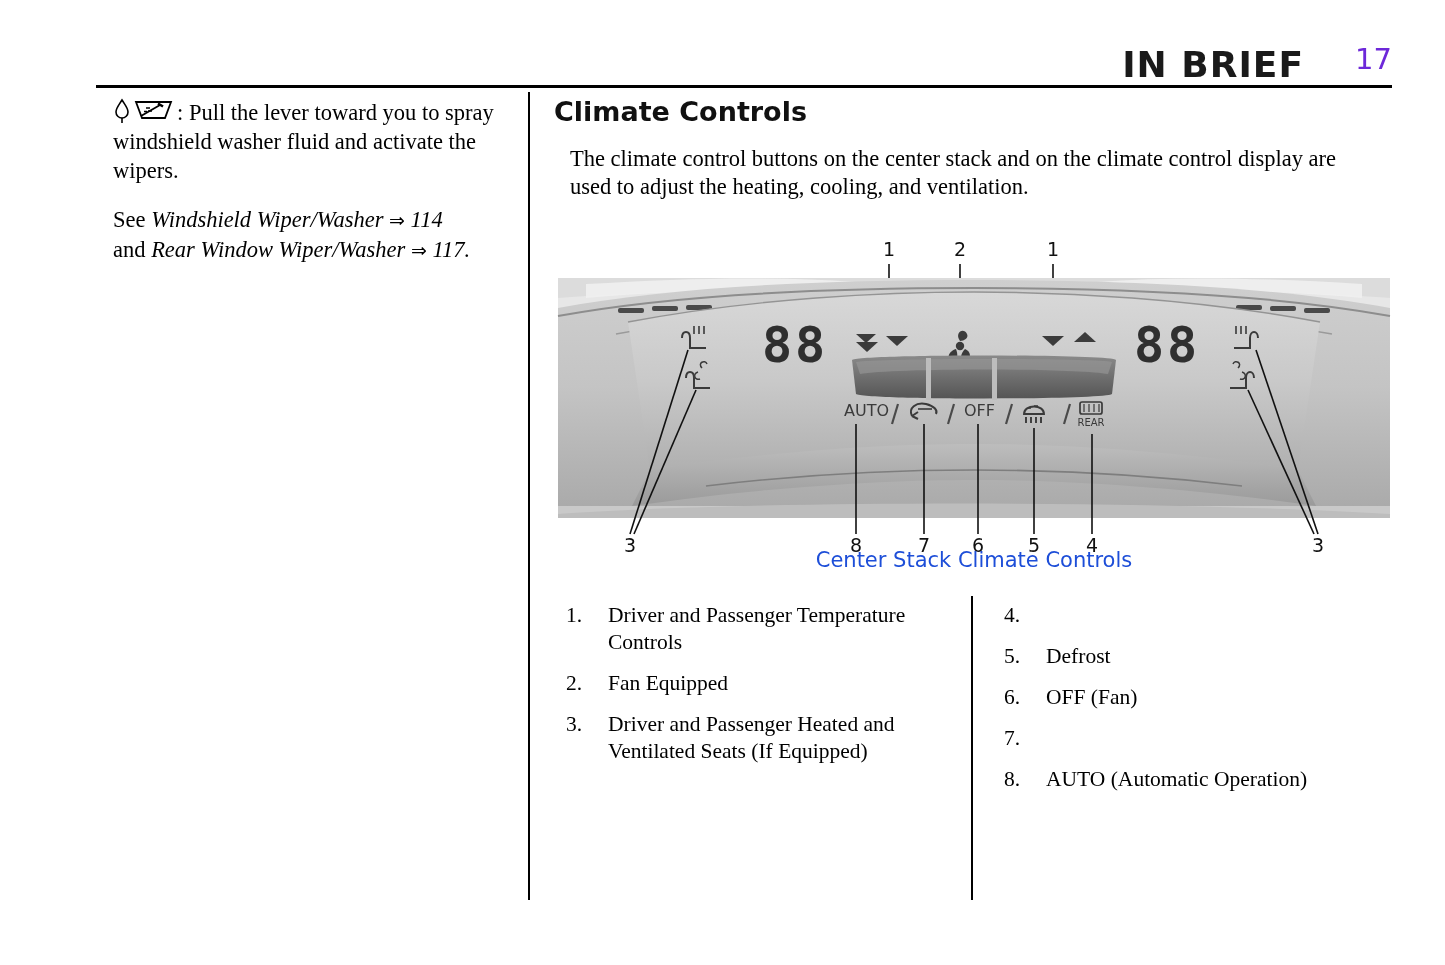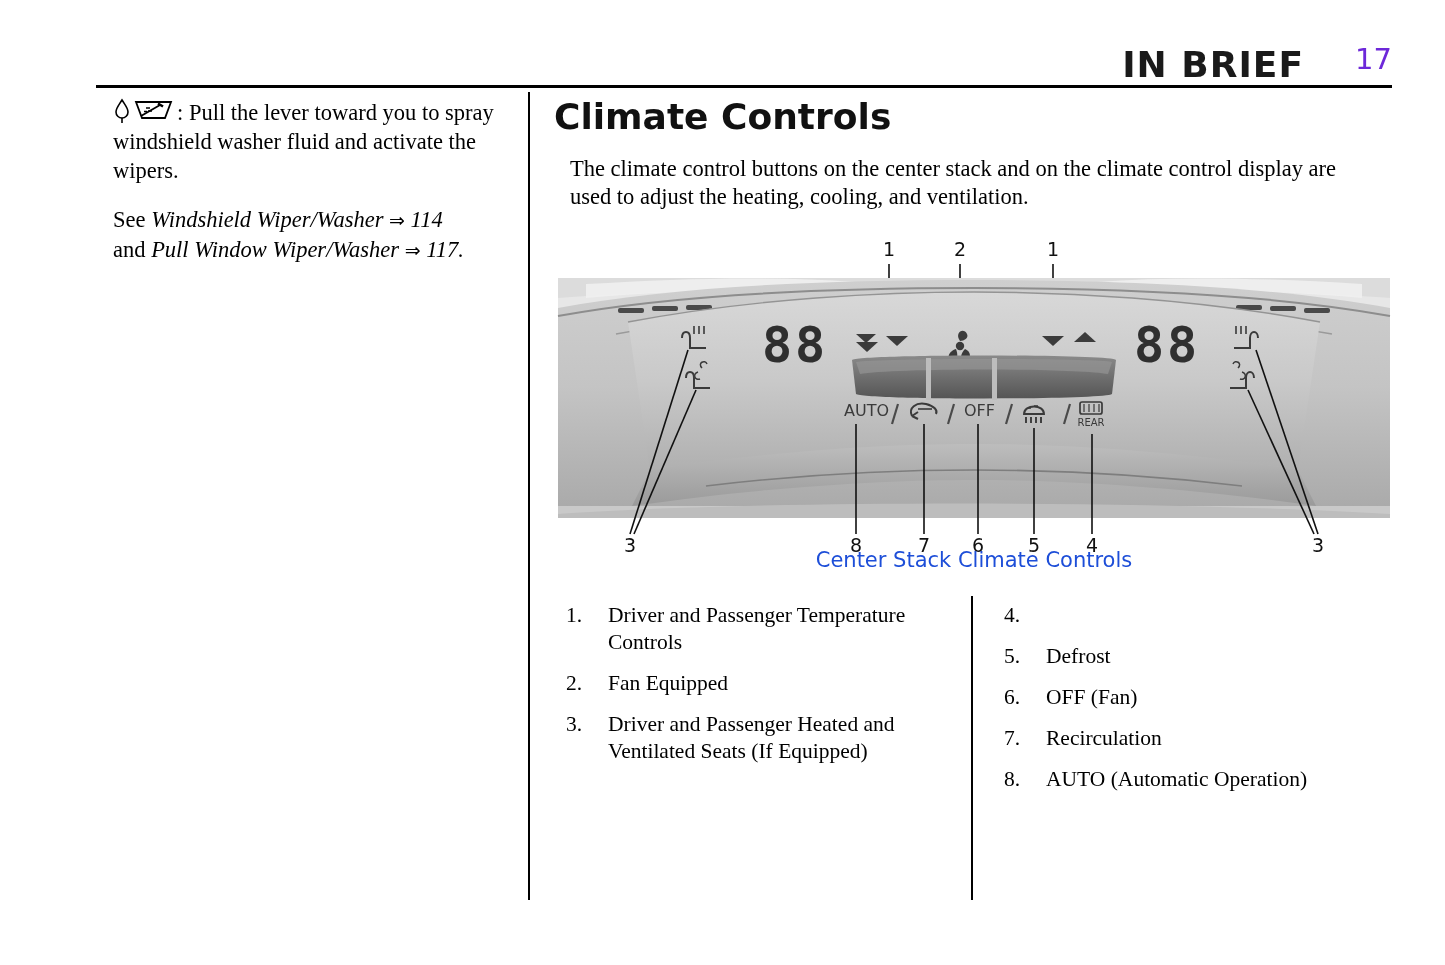--- a/index.html
+++ b/index.html
@@ -103,21 +103,21 @@
   
   .right-col {
     position: absolute;
     left: 554px;
     top: 96px;
     width: 838px;
   }
   .section-title {
     font-family: "DejaVu Sans", sans-serif;
     font-weight: bold;
-    font-size: 36px;
+    font-size: 27px;
     margin: 0 0 18px 0;
     color: #111111;
   }
   .intro {
     font-size: 22.5px;
     line-height: 28px;
     margin: 16px;
     width: 790px;
   }
 
@@ -188,21 +188,21 @@
 
           <path d="M28 20 L47 9" stroke="#000" stroke-width="1.8" fill="none"></path>
           <path d="M45 7.5 L50 10.5" stroke="#000" stroke-width="2.6" fill="none"></path>
 
           <path d="M33 12 L37 12 M35 15 L39 15 M31 15.5 L34 15.5" stroke="#000" stroke-width="1.3" fill="none"></path>
         </svg>
       </span><span>: Pull the lever toward you to spray windshield washer fluid and activate the wipers.</span>
     </p>
     <p>
       <span>See </span><span class="italic">Windshield Wiper/Washer</span>&nbsp;<span class="arrow-glyph">⇒</span>&nbsp;<span class="italic">114</span><br>
-      <span>and </span><span class="italic">Pull Window Wiper/Washer</span>&nbsp;<span class="arrow-glyph">⇒</span>&nbsp;<span class="italic">117</span><span class="italic">.</span>
+      <span>and </span><span class="italic">Rear Window Wiper/Washer</span>&nbsp;<span class="arrow-glyph">⇒</span>&nbsp;<span class="italic">117</span><span class="italic">.</span>
     </p>
   </div>
 
   <div class="right-col">
     <h2 class="section-title">Climate Controls</h2>
     <p class="intro">The climate control buttons on the center stack and on the climate control display are used to adjust the heating, cooling, and ventilation.</p>
   </div>
 
   <div class="figure">
     <svg viewBox="0 0 836 340" width="836" height="340" aria-hidden="true">
@@ -416,21 +416,20 @@
     <div class="legend-row">
       <div class="legend-num">5.</div>
       <div class="legend-text">Defrost</div>
     </div>
     <div class="legend-row">
       <div class="legend-num">6.</div>
       <div class="legend-text">OFF (Fan)</div>
     </div>
     <div class="legend-row">
       <div class="legend-num">7.</div>
-      <div class="legend-text">Recirculation</div>
     </div>
     <div class="legend-row">
       <div class="legend-num">8.</div>
       <div class="legend-text">AUTO (Automatic Operation)</div>
     </div>
   </div>
 
 </div>
 
 </body></html>

